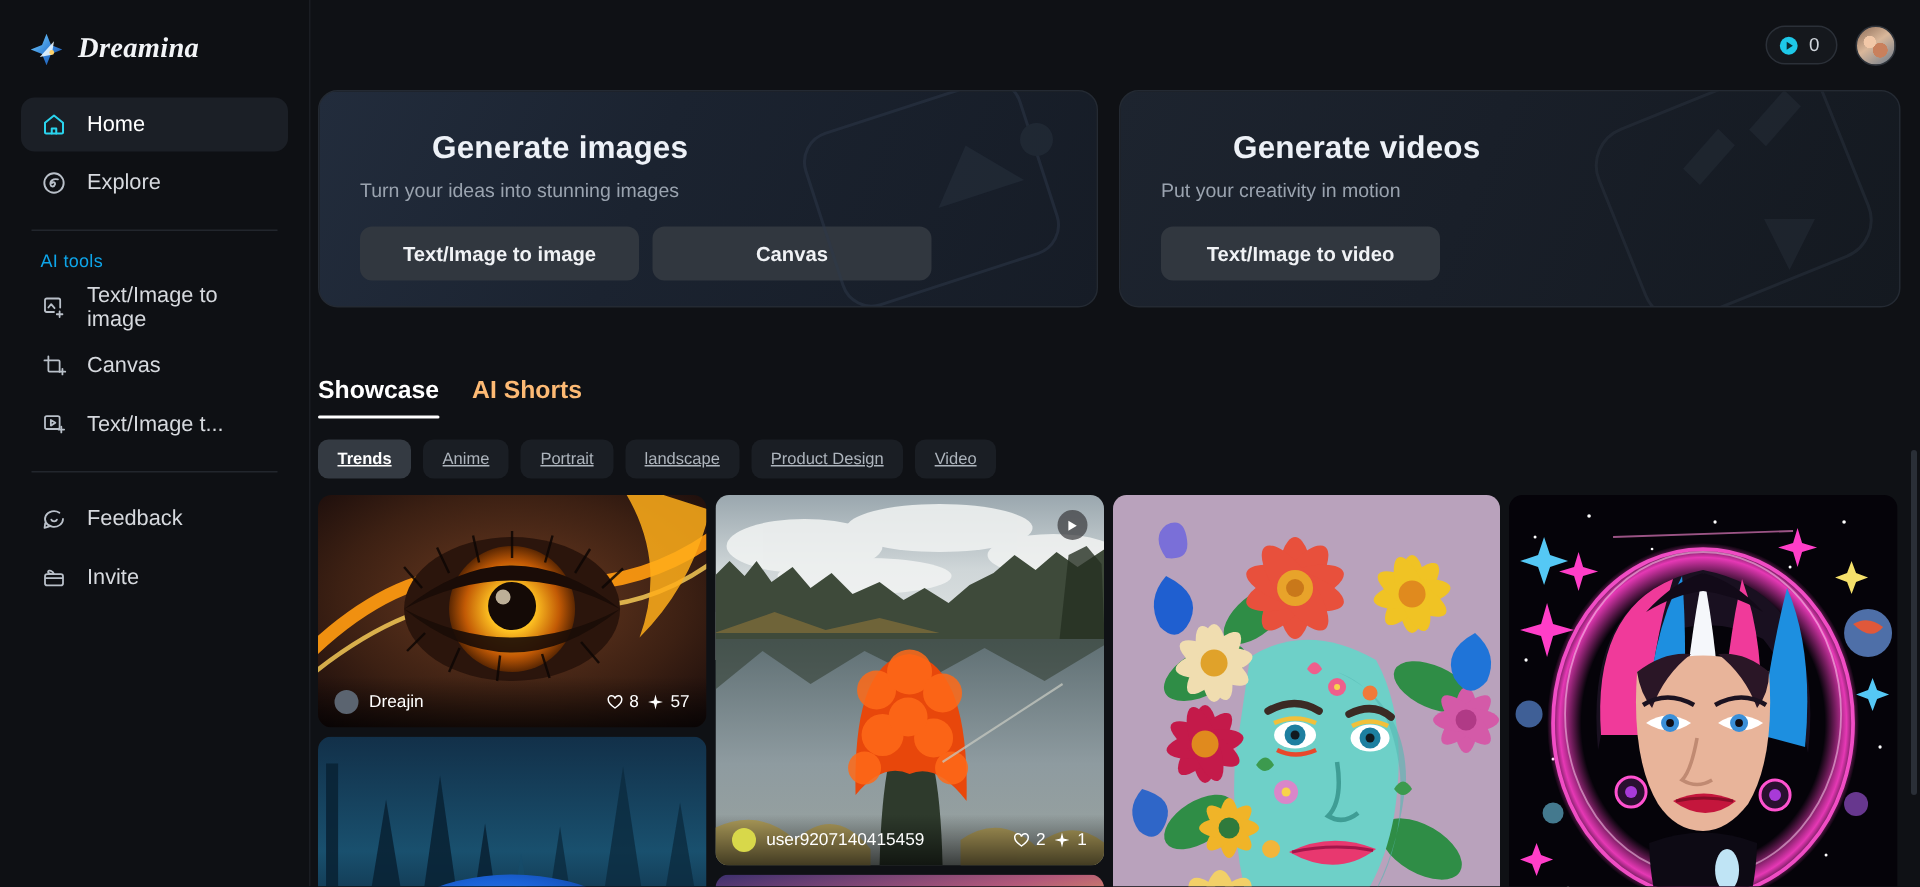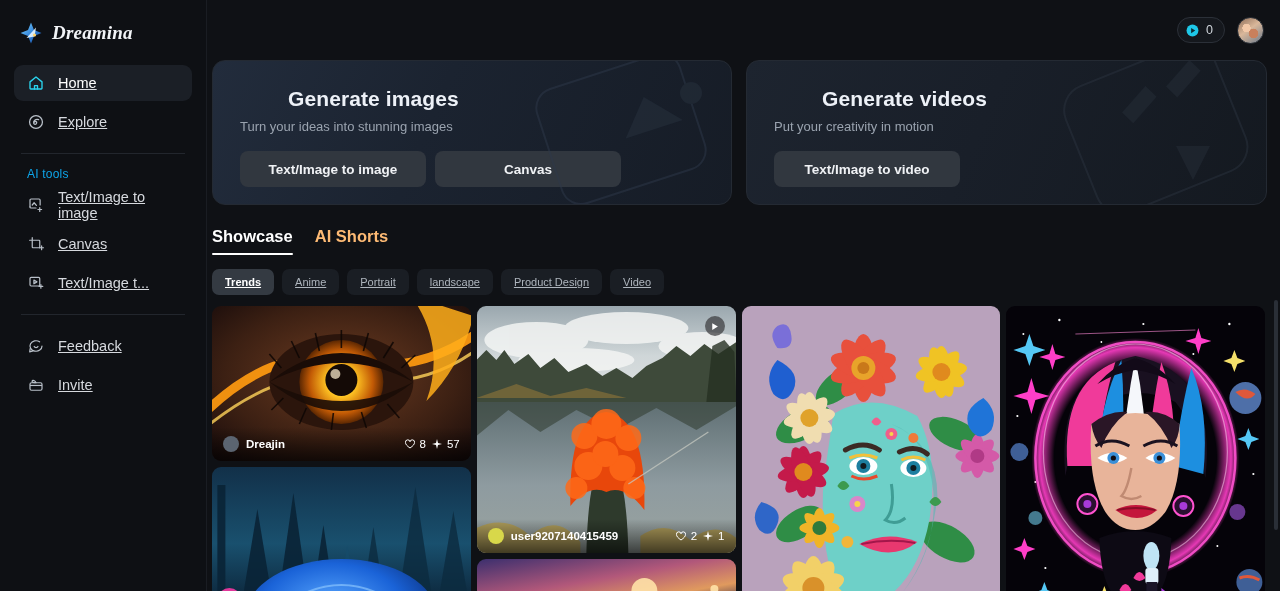--- a/index.html
+++ b/index.html
@@ -25,21 +25,20 @@
   .brand-name {
     font-family: "Liberation Serif", serif;
     font-style: italic; font-weight: 700;
     font-size: 19px; letter-spacing: .2px; color: #f2f4f7;
   }
   .nav-item {
     display: flex; align-items: center; gap: 13px;
     height: 36px; padding: 0 13px; border-radius: 9px;
     color: #d6d9de; font-size: 14.5px; cursor: pointer;
     margin-bottom: 3px;
-    text-decoration: underline;
   }
   .nav-item .ico { width: 18px; height: 18px; flex: 0 0 18px; display:block; }
   .nav-item.active { background: #1b1f26; }
   .nav-item.active .nav-label { color: #fff; font-weight: 400; }
   .divider { height: 1px; background: #22262d; margin: 13px 7px; }
   .section-label {
     font-size: 12px; color: #0ea5e9; padding: 0 13px 6px 13px; letter-spacing: .2px;
   }
 
   
@@ -88,21 +87,21 @@
   .hero-btn {
     height: 36px; display: flex; align-items: center; justify-content: center;
     background: #31373f; border-radius: 8px; color: #f0f2f5;
     font-size: 13.5px; font-weight: 700; cursor: pointer; padding: 0 20px;
     min-width: 184px;
   }
   .hero-btn.wide { min-width: 186px; }
   .hero-deco { position: absolute; right: -30px; top: -20px; opacity: .5; pointer-events: none; }
 
   
-  .tabs { display: flex; align-items: flex-end; gap: 22px; padding: 22px 0 0 5px; }
+  .tabs { display: flex; align-items: flex-end; gap: 22px; padding: 22px 0 0 5px; margin-top: 24px; }
   .tab {
     font-size: 16.5px; font-weight: 700; color: #fdba74;
     padding-bottom: 9px; cursor: pointer; position: relative;
   }
   .tab.active { color: #ffffff; }
   .tab.active::after {
     content: ""; position: absolute; left: 0; right: 0; bottom: 0;
     height: 2px; background: #fff; border-radius: 2px;
   }
 
@@ -126,21 +125,21 @@
     flex: 0 0 auto;
   }
   .gcard .media { width: 100%; height: 100%; display: block; }
   .caption {
     position: absolute; left: 0; right: 0; bottom: 0; height: 34px;
     display: flex; align-items: center; gap: 7px; padding: 0 11px;
     background: linear-gradient(to top, rgba(0,0,0,.62), rgba(0,0,0,0));
   }
   .cap-av { width: 16px; height: 16px; border-radius: 50%; flex: 0 0 16px; }
   .cap-name {
-    font-size: 11.5px; color: #fff; font-weight: 700;
+    font-size: 11.5px; color: #fff; font-weight: 400;
     white-space: nowrap; overflow: hidden; text-overflow: ellipsis; flex: 1 1 auto;
   }
   .cap-stats { display: flex; align-items: center; gap: 5px; font-size: 11.5px; color: #fff; }
   .cap-stats .grp { display: flex; align-items: center; gap: 4px; }
   .play-badge {
     position: absolute; top: 10px; right: 11px;
     width: 20px; height: 20px; border-radius: 50%;
     background: rgba(60,60,62,.72);
     display: flex; align-items: center; justify-content: center;
   }

